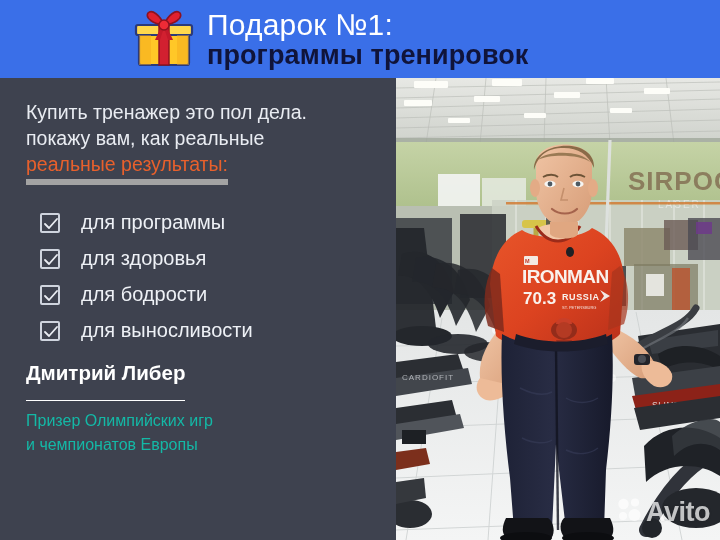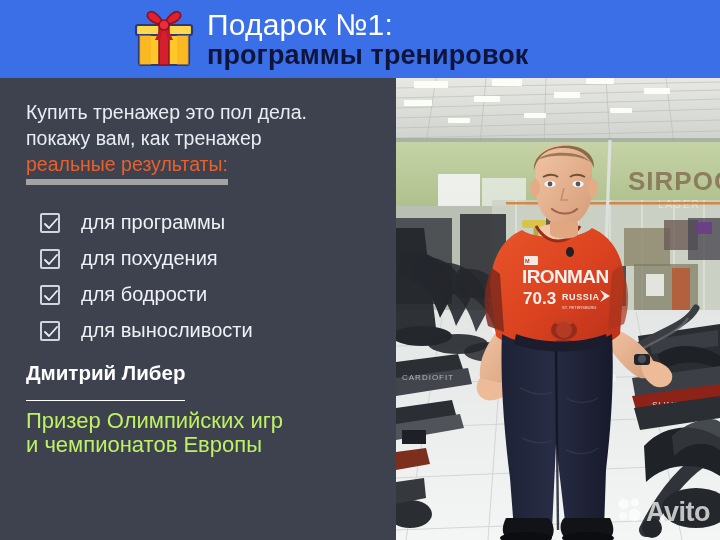--- a/index.html
+++ b/index.html
@@ -52,21 +52,21 @@
   .check-label {
     color:#eef1f6; font-size:20px; font-weight:400; margin-left:21px; white-space:nowrap;
   }
 
   #credit { margin-top:14px; }
   #credit-name {
     color:#ffffff; font-size:20.5px; font-weight:bold; display:inline-block;
     border-bottom:1.6px solid #ffffff; padding-bottom:15px; white-space:nowrap;
   }
   .credit-line {
-    color:#bef264; font-size:22px; line-height:24px; font-weight:400;
+    color:#14b8a6; font-size:16px; line-height:24px; font-weight:400;
     white-space:nowrap;
   }
   #credit-l1 { margin-top:8px; }
 
   
   #photo {
     position:absolute; left:396px; top:78px; width:324px; height:462px;
     overflow:hidden; background:#cfcfcb;
   }
   #photo svg { display:block; }
@@ -112,42 +112,42 @@
   <div id="header-text">
     <div id="title-line1">Подарок №1:</div>
     <div id="title-line2">программы тренировок</div>
   </div>
 </div>
 
 <div id="left-panel">
 
   <div>
     <div class="body-line">Купить тренажер это пол дела.</div>
-    <div class="body-line">покажу вам, как тренажер</div>
+    <div class="body-line">покажу вам, как реальные</div>
   </div>
   <div id="highlight-line">реальные результаты:</div>
 
   <div id="checklist">
 
     <div class="check-row">
       <span class="checkbox">
         <svg width="14" height="12" viewBox="0 0 14 12">
             <path d="M1 6 L5 10 L13 1" fill="none" stroke="#e9ecf2" stroke-width="1.8" stroke-linecap="round" stroke-linejoin="round"></path>
           </svg>
       </span>
       <span class="check-label">для программы</span>
     </div>
 
     <div class="check-row">
       <span class="checkbox">
         <svg width="14" height="12" viewBox="0 0 14 12">
             <path d="M1 6 L5 10 L13 1" fill="none" stroke="#e9ecf2" stroke-width="1.8" stroke-linecap="round" stroke-linejoin="round"></path>
           </svg>
       </span>
-      <span class="check-label">для похудения</span>
+      <span class="check-label">для здоровья</span>
     </div>
 
     <div class="check-row">
       <span class="checkbox">
         <svg width="14" height="12" viewBox="0 0 14 12">
             <path d="M1 6 L5 10 L13 1" fill="none" stroke="#e9ecf2" stroke-width="1.8" stroke-linecap="round" stroke-linejoin="round"></path>
           </svg>
       </span>
       <span class="check-label">для бодрости</span>
     </div>

